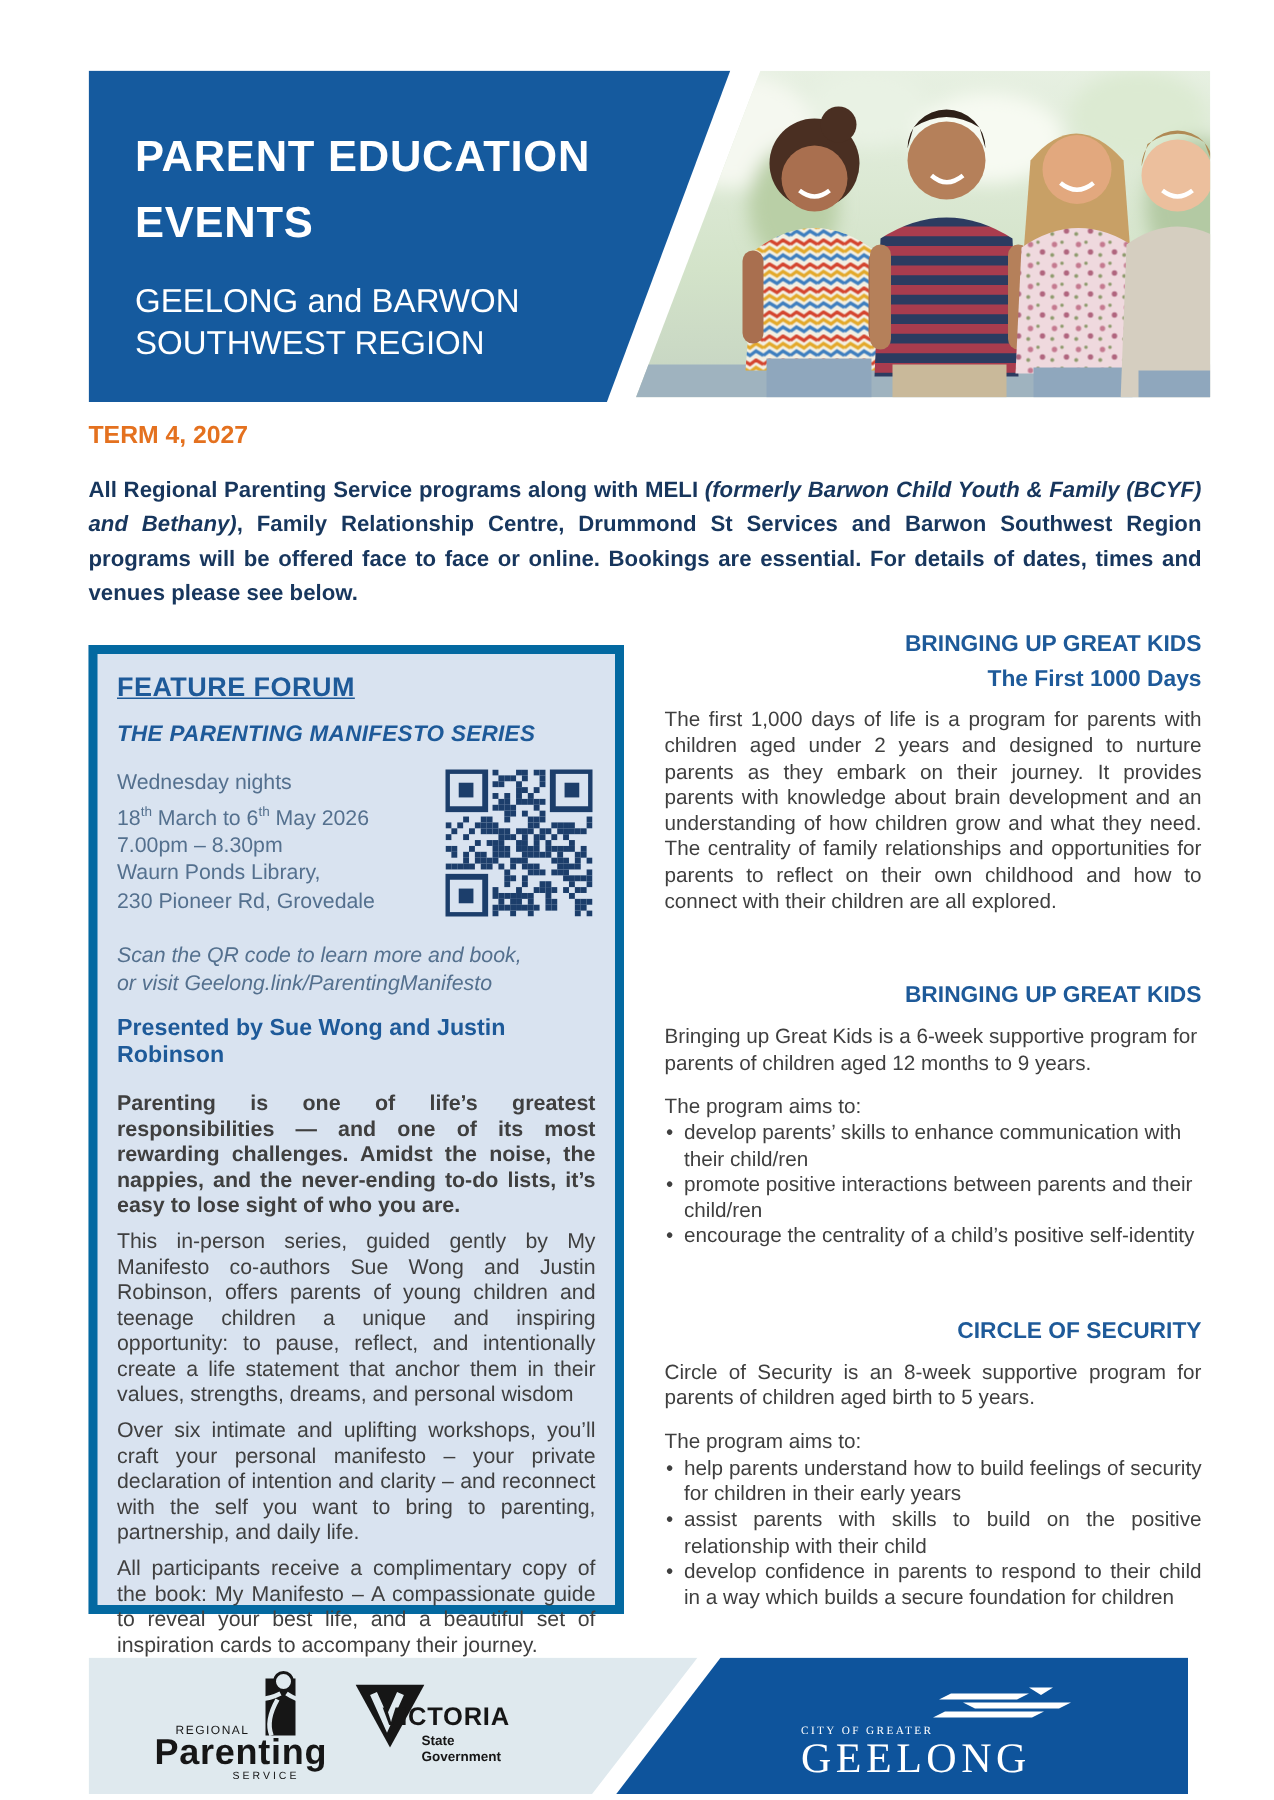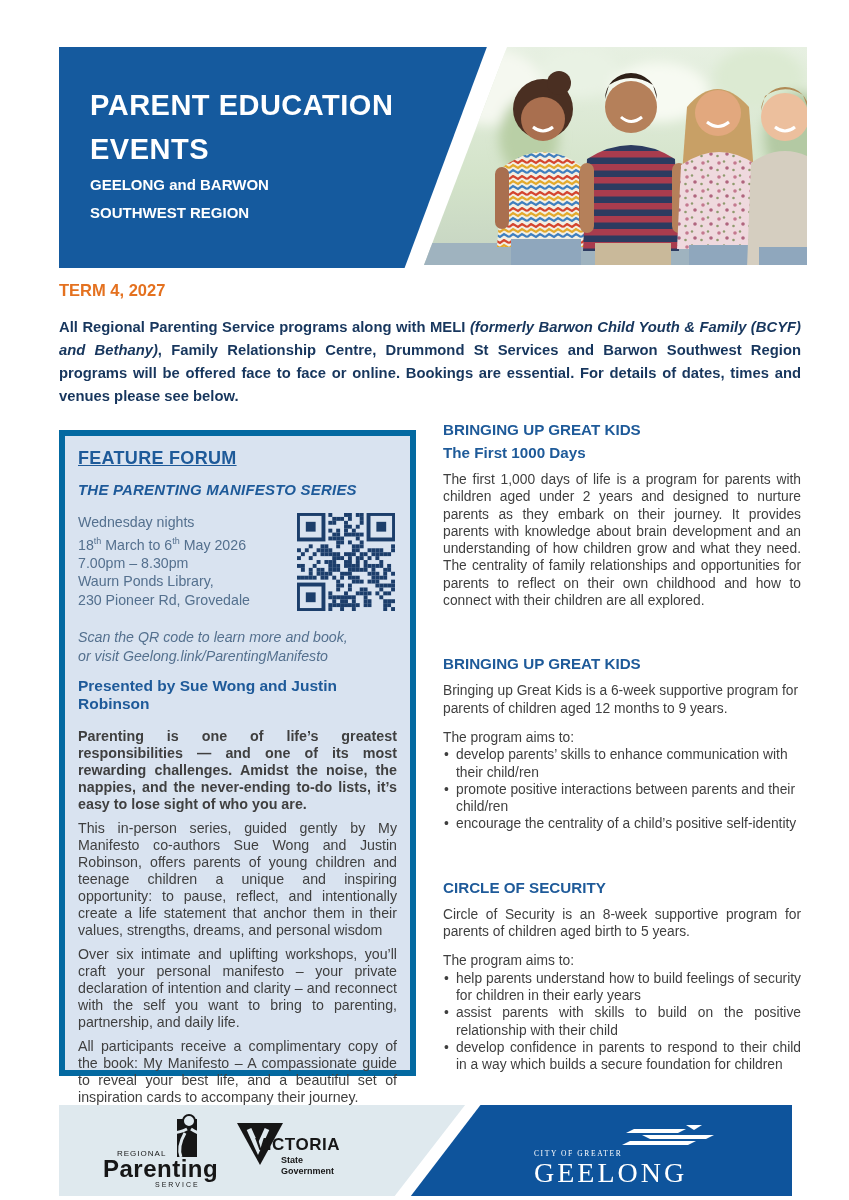--- a/index.html
+++ b/index.html
@@ -10,22 +10,22 @@
   }
 
   
   .header-band { position:absolute; left:59px; top:47px; width:748px; height:221px; }
   .header-blue {
     position:absolute; inset:0; background:#155a9e;
     clip-path:polygon(0 0, 57.2% 0, 46.2% 100%, 0 100%);
   }
   .header-title { position:absolute; left:31px; top:36px; color:#ffffff; font-weight:bold;
     font-size:29px; line-height:44px; letter-spacing:0.5px; }
-  .header-subtitle { position:absolute; left:31px; top:124px; color:#ffffff; font-weight:bold;
-    font-size:15px; line-height:28px; }
+  .header-subtitle { position:absolute; left:31px; top:140px; color:#ffffff; font-weight:normal;
+    font-size:22px; line-height:28px; }
   .header-photo {
     position:absolute; inset:0;
     clip-path:polygon(59.9% 0, 100% 0, 100% 98.6%, 48.8% 98.6%);
   }
   .header-photo svg { display:block; width:748px; height:221px; }
 
   
   .term { position:absolute; left:59px; top:281px; color:#e4711f; font-size:16.5px; font-weight:bold; }
   .intro {
     position:absolute; left:59px; top:316px; width:742px;
@@ -43,21 +43,21 @@
   .ff-details { position:relative; margin-top:15px; min-height:102px; color:#54708e; font-size:14.2px; line-height:18.5px; }
   .ff-details sup { font-size:9px; }
   .qr { position:absolute; right:2px; top:0; width:98px; height:98px; }
   .ff-note { margin-top:13px; color:#54708e; font-size:14.2px; line-height:18.5px; font-style:italic; }
   .ff-presented { margin-top:12px; color:#1e5a99; font-size:15.5px; font-weight:bold; }
   .ff-lead { margin-top:15px; color:#3f3f3f; font-size:14.3px; font-weight:bold; line-height:17px; text-align:justify; }
   .ff-para { margin-top:7px; color:#3f3f3f; font-size:14.2px; line-height:17px; text-align:justify; }
 
   
   .programs { position:absolute; left:443px; top:418px; width:358px; color:#3f3f3f; }
-  .prog-h { color:#1e5a99; font-size:15.2px; font-weight:bold; line-height:23px; }
+  .prog-h { color:#1e5a99; font-size:15.2px; font-weight:bold; line-height:23px;text-align:right; }
   .prog-body { font-size:13.8px; line-height:17.3px; margin-top:7px; }
   .just { text-align:justify; }
   .prog-aims { font-size:13.8px; line-height:17.3px; margin-top:12px; }
   .bullet { position:relative; padding-left:13px; font-size:13.8px; line-height:17.3px; }
   .bullet::before { content:"\2022"; position:absolute; left:1px; top:0; }
   .gap-lg { margin-top:43px; }
 
   
   .footer-band { position:absolute; left:59px; top:1105px; width:733px; height:91px; }
   .footer-light { position:absolute; inset:0; background:#dfe9ee;

